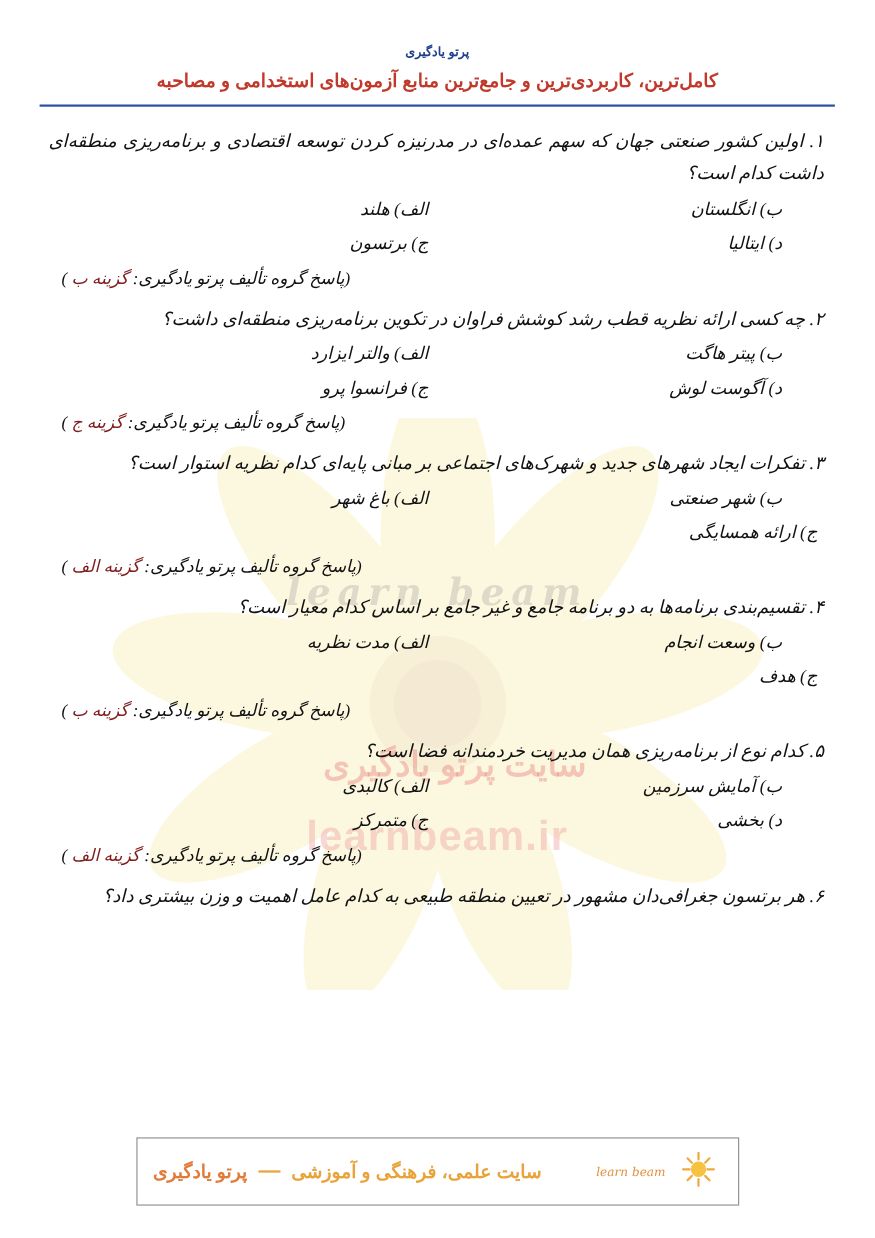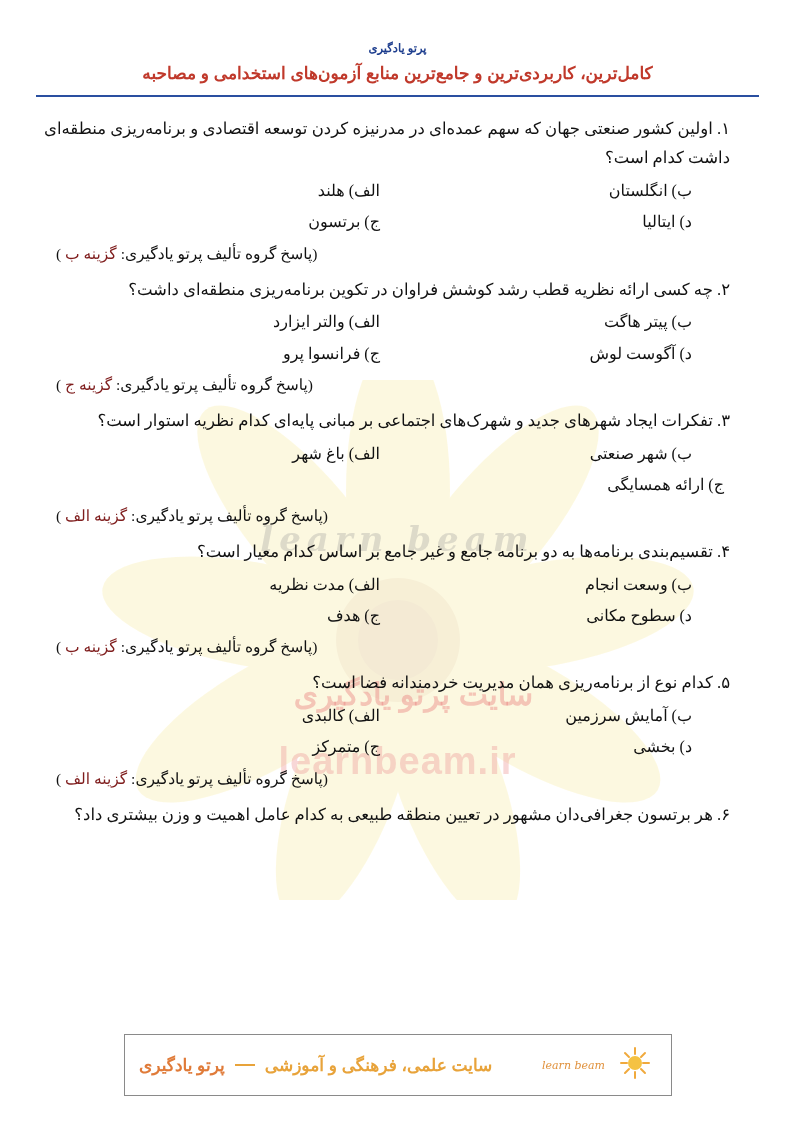--- a/index.html
+++ b/index.html
@@ -100,22 +100,23 @@
   .header-rule {
     margin: 8px 36px 0 36px;
     border-top: 2px solid #2a4fa0;
     height: 0;
   }
 
   
   .content {
     position: relative;
     z-index: 3;
-    padding: 18px 63px 0 44px;
+    padding: 18px 44px 0 44px;
     direction: rtl;
+    font-style: italic;
   }
   .q-block {
     margin-bottom: 7px;
   }
   .q-stem {
     font-size: 16.5px;
     color: #111;
     line-height: 1.75;
     text-align: justify;
     text-align-last: right;
@@ -317,21 +318,20 @@
       <div class="q-stem">
         <span class="q-num">۴.</span>
         <span>تقسیم‌بندی برنامه‌ها به دو برنامه جامع و غیر جامع بر اساس کدام معیار است؟</span>
       </div>
       <div class="opts">
         <div class="opt-row">
           <div class="opt-cell left">ب) وسعت انجام</div>
           <div class="opt-cell right">الف) مدت نظریه</div>
         </div>
         <div class="opt-row">
-          <div class="opt-cell left">د) سطوح مکانی</div>
           <div class="opt-cell right">ج) هدف</div>
         </div>
       </div>
       <div class="ans-row">
         <span>(پاسخ گروه تألیف پرتو یادگیری:</span>
         <span class="ans-key">گزینه ب</span>
         <span>)</span>
       </div>
     </div>
 

